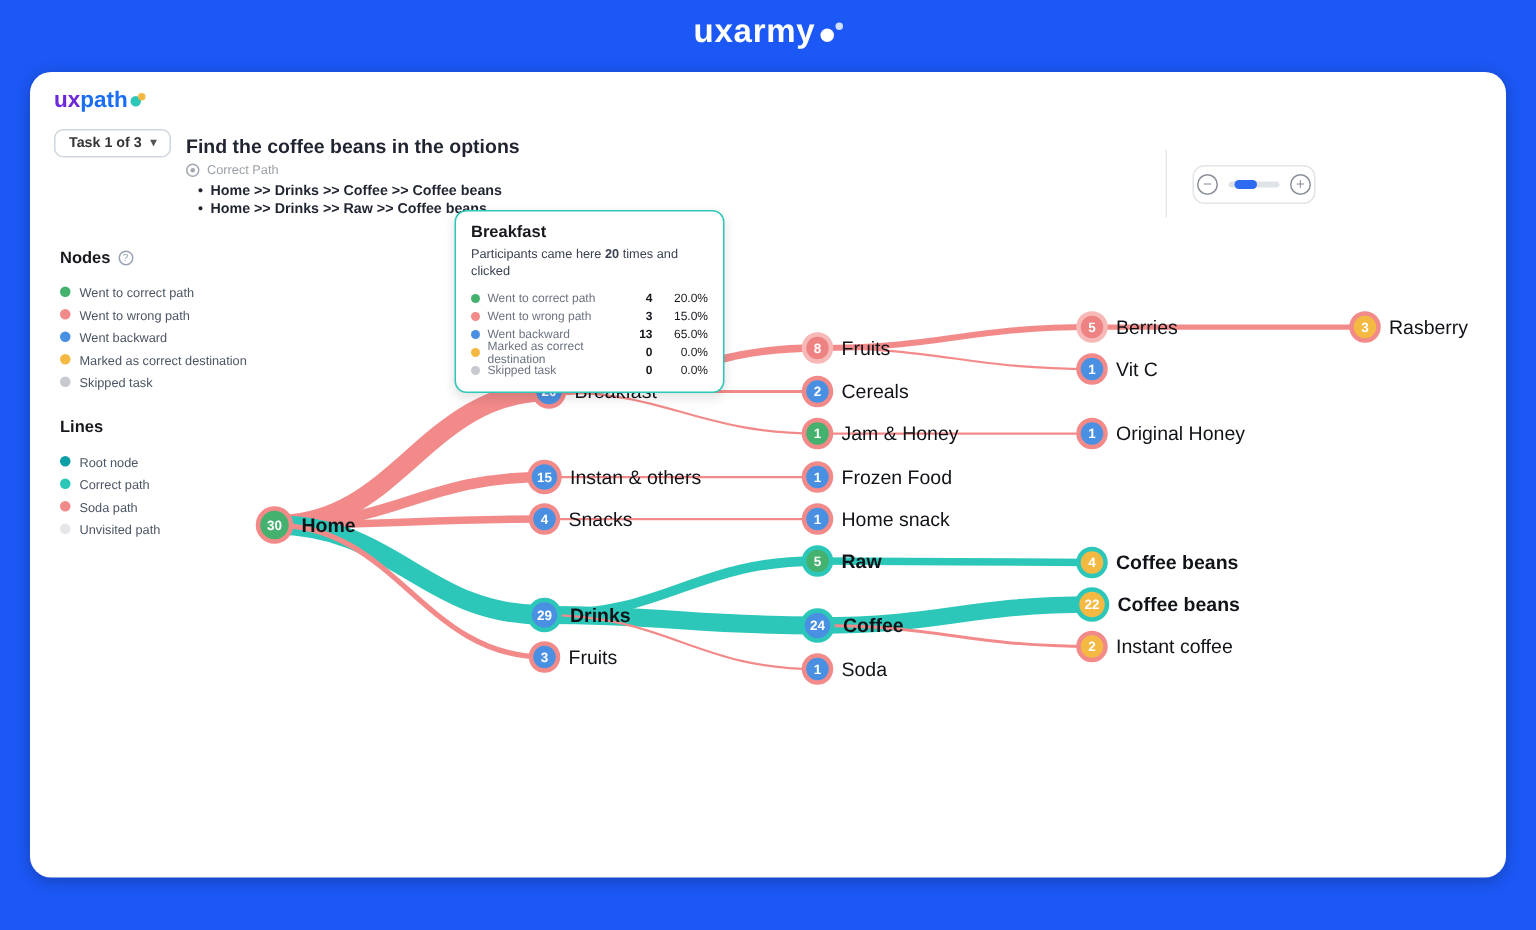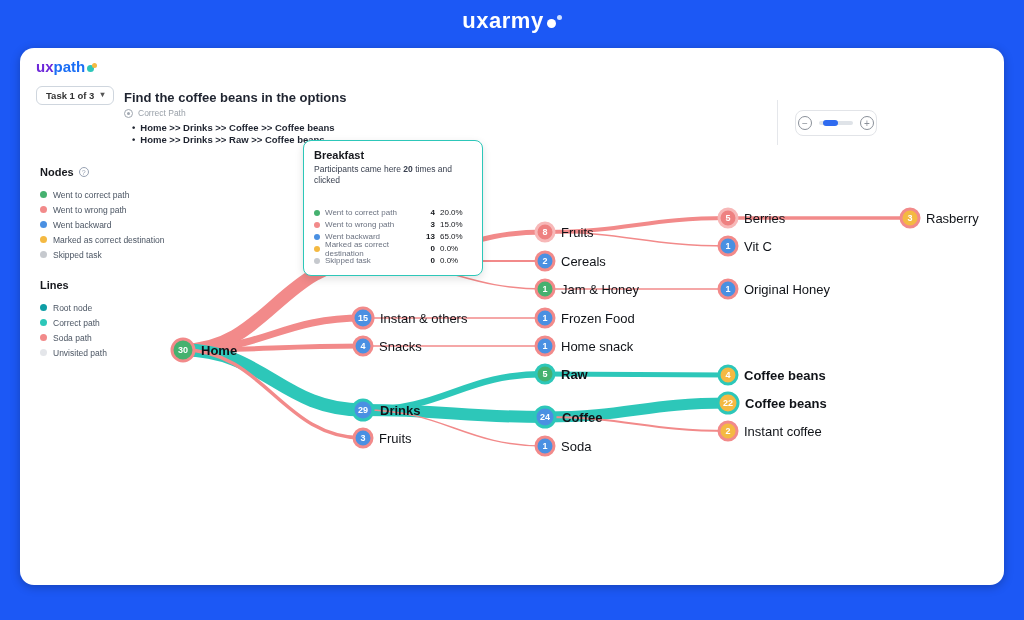--- a/index.html
+++ b/index.html
@@ -56,26 +56,26 @@
   .legend-item{display:flex;align-items:center;gap:6px;height:15px;font-size:8.5px;color:#4b5563}
   .legend-item .dot{width:7px;height:7px;border-radius:50%;flex:0 0 auto}
 
   
   .tree-svg{position:absolute;left:0;top:0;width:984px;height:537px}
 
   
   .tooltip{position:absolute;left:283px;top:92px;width:180px;background:#fff;border:1.5px solid #2dc7b9;
            border-radius:8px;padding:8px 10px;box-shadow:0 3px 8px rgba(0,0,0,.12);z-index:5}
   .tt-title{font-size:11px;font-weight:bold;color:#16181d;margin-bottom:3px}
-  .tt-sub{font-size:8.5px;color:#3a4150;line-height:1.35;margin-bottom:20px}
+  .tt-sub{font-size:8.5px;color:#3a4150;line-height:1.35;margin-bottom:6px}
   .tt-row{display:flex;align-items:center;gap:5px;height:12px;font-size:8px;color:#6b7280}
   .tt-row .dot{width:6px;height:6px;border-radius:50%;flex:0 0 auto}
   .tt-row .lab{flex:1}
   .tt-row .val{width:18px;text-align:right;font-weight:bold;color:#16181d}
-  .tt-row .pct{width:32px;color:#16181d}
+  .tt-row .pct{width:32px;text-align:right;color:#16181d}
 </style>
 </head>
 <body>
 
 <div class="top-logo"><span>uxarmy</span><span class="top-dot"></span><span class="top-dot-sm"></span></div>
 
 <div class="card">
 
   <div class="card-logo"><span class="logo-ux">ux</span><span class="logo-army">path</span><span class="logo-dot-teal"></span><span class="logo-dot-yellow"></span></div>
 

